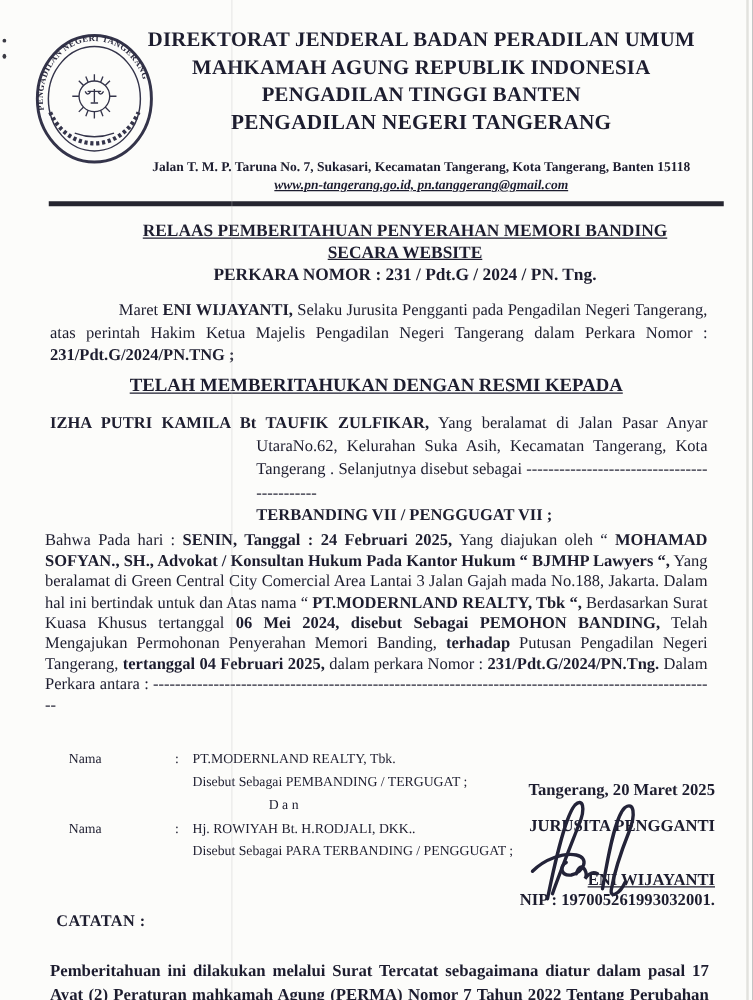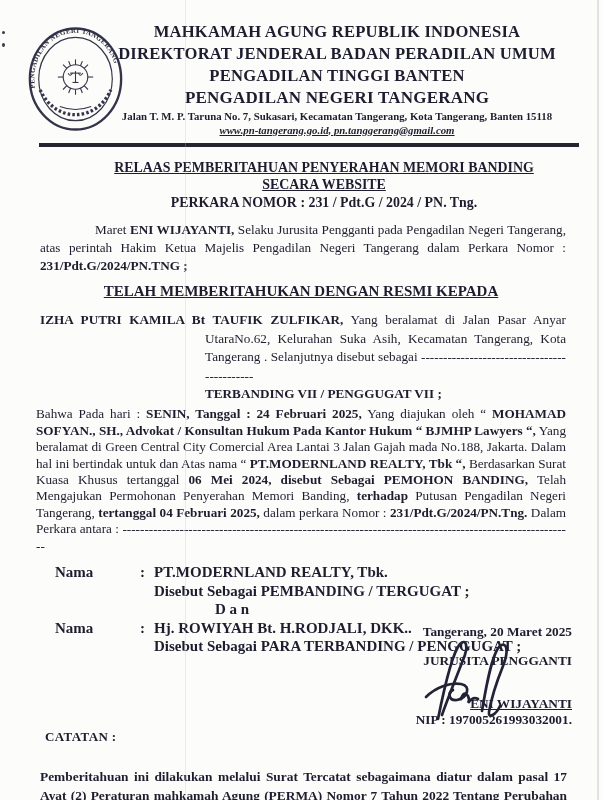--- a/index.html
+++ b/index.html
@@ -9,39 +9,39 @@
     font-family:"Liberation Serif", serif; color:#1d1d2f;
   }
   .b { font-weight:bold; }
 
   
   .header { position:relative; padding-top:21px; }
   .seal { position:absolute; left:26px; top:26px; width:99px; height:106px; }
   .head-text { margin-left:104px; width:466px; text-align:center; }
   .org-line { font-weight:bold; font-size:16.6px; line-height:22px; letter-spacing:.2px; white-space:nowrap; }
   .org-line.last { font-size:17px; }
-  .addr { font-weight:bold; font-size:10.8px; line-height:13.5px; margin-top:1px; white-space:nowrap; }
+  .addr { font-weight:bold; font-size:10.8px; line-height:13.5px; margin-top:19px; white-space:nowrap; }
   .contact { font-weight:bold; font-style:italic; font-size:10.8px; line-height:13px; text-decoration:underline; }
   .rule { margin:6px 23px 0 39px; border-top:4.5px solid #25252f; }
 
   
   .title-block { margin-top:12px; text-align:center; }
   .title-line { font-weight:bold; font-size:13.9px; line-height:17.6px;padding-left:46px; }
   .u { text-decoration:underline; }
 
   
   .para { margin:10px 36px 0 40px; font-size:13.2px; line-height:18px; text-align:justify; }
   .indent { text-indent:55px; }
   .notice-heading { margin-top:8px; text-align:center; font-weight:bold; font-size:15px; text-decoration:underline; }
   .hang { padding-left:165px; text-indent:-165px; line-height:18.4px; margin-top:11px; }
   .designation { margin:0 36px 0 205px; font-weight:bold; font-size:13.2px; line-height:18.4px; }
   .bahwa { line-height:16.4px; margin-top:3px;margin-left:36px; }
 
   
-  .parties { margin-top:9px; font-weight:bold; font-size:15px; line-height:18.6px; }
+  .parties { margin-top:26px; font-weight:normal; font-size:11px; line-height:18.6px; }
   .party-row { margin-left:55px; }
   .party-label { display:inline-block; width:85px; }
   .party-colon { display:inline-block; width:14px; }
   .party-called { margin-left:154px; }
   .party-dan { margin-left:215px; }
 
   
   .sig-block { position:absolute; top:620px; left:358px; width:214px; text-align:right;
                font-weight:bold; font-size:13.3px; }
   .sig-date { margin-top:4px; }
@@ -97,22 +97,22 @@
           <line x1="44.5" y1="48" x2="55.5" y2="48"></line>
           <path d="M42.5 48 q2 4.5 4.5 0"></path>
           <path d="M53 48 q2 4.5 4.5 0"></path>
           <line x1="47" y1="57.5" x2="53" y2="57.5"></line>
         </g>
         <path d="M 34 82 Q 50 88 66 82"></path>
       </g>
     </svg>
 
     <div class="head-text">
+      <div class="org-line">DIREKTORAT JENDERAL BADAN PERADILAN UMUM</div>
       <div class="org-line">MAHKAMAH AGUNG REPUBLIK INDONESIA</div>
-      <div class="org-line">DIREKTORAT JENDERAL BADAN PERADILAN UMUM</div>
       <div class="org-line">PENGADILAN TINGGI BANTEN</div>
       <div class="org-line last">PENGADILAN NEGERI TANGERANG</div>
       <div class="addr">Jalan T. M. P. Taruna No. 7, Sukasari, Kecamatan Tangerang, Kota Tangerang, Banten 15118</div>
       <div class="contact">www.pn-tangerang.go.id, pn.tanggerang@gmail.com</div>
     </div>
   </div>
 
   <div class="rule"></div>
 
   <div class="title-block">

